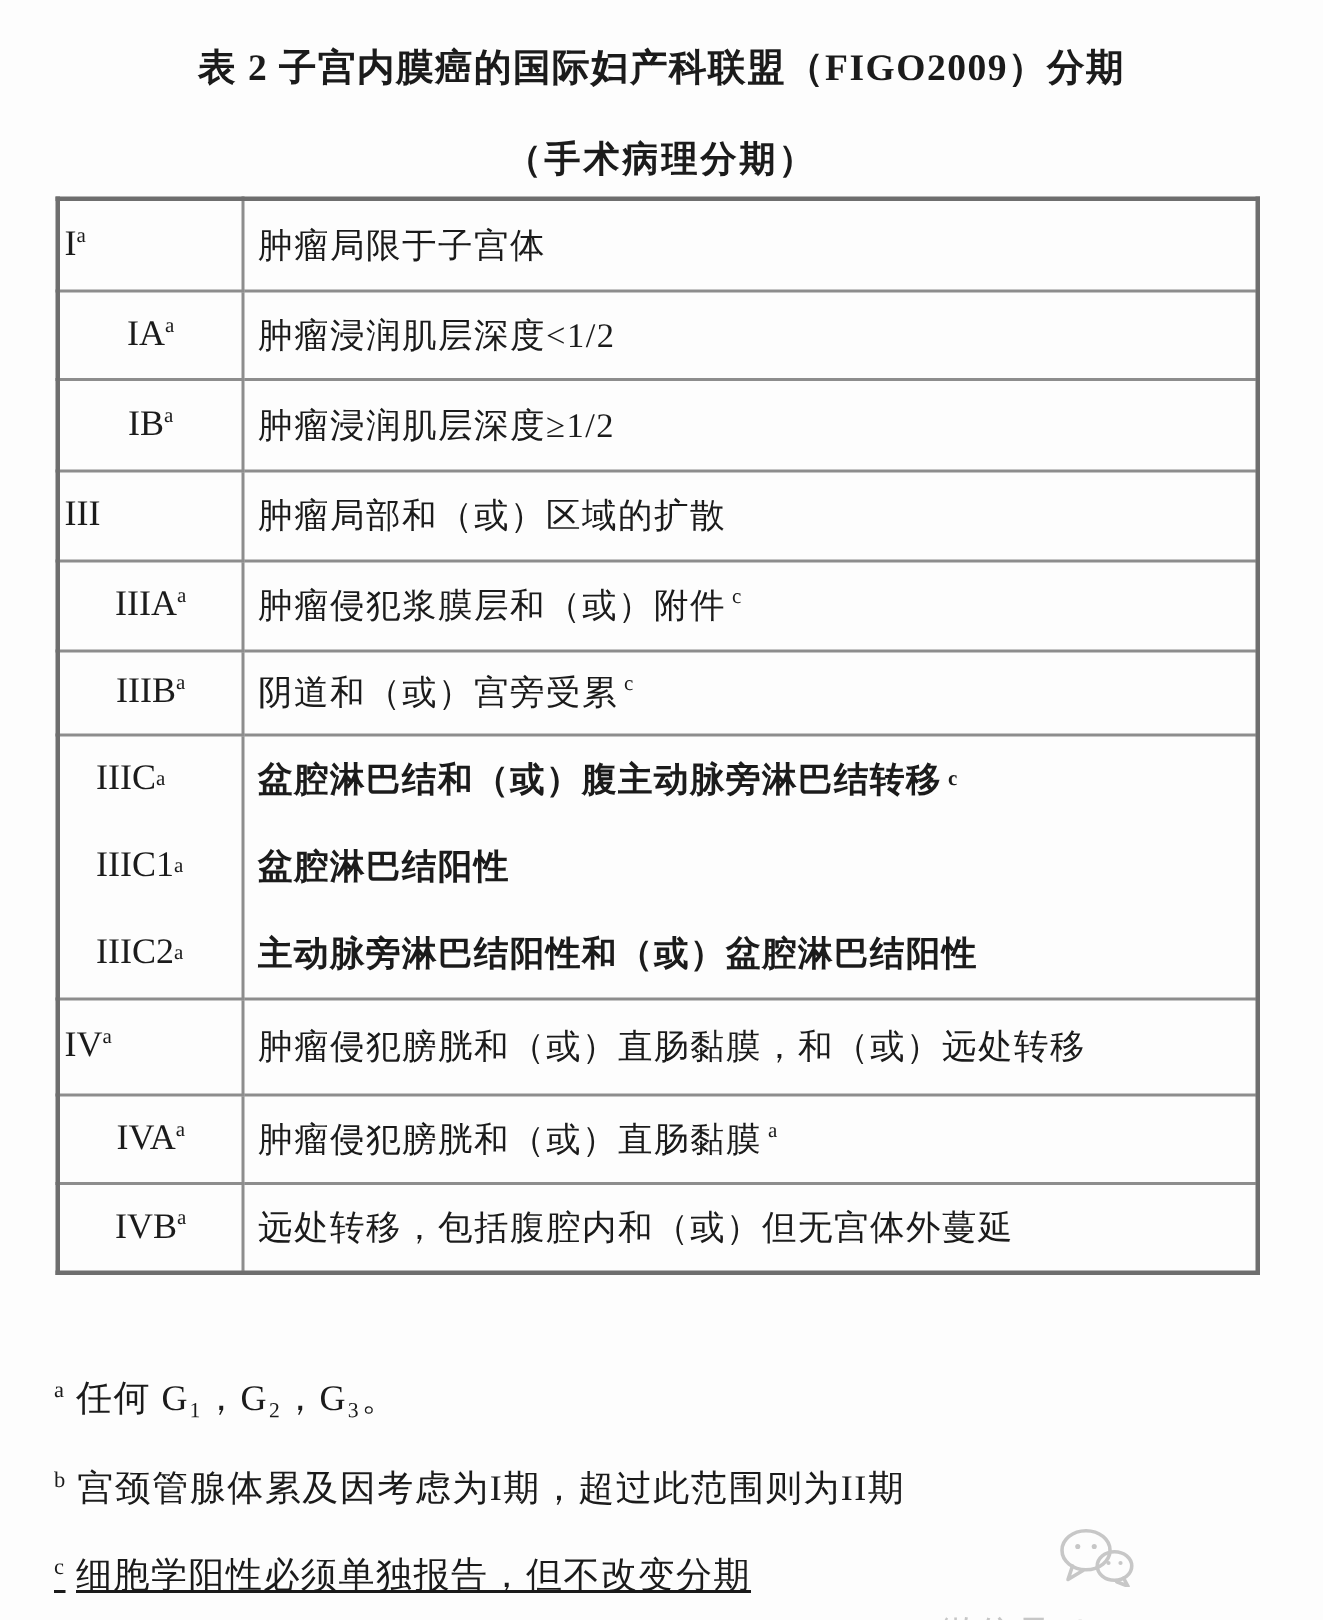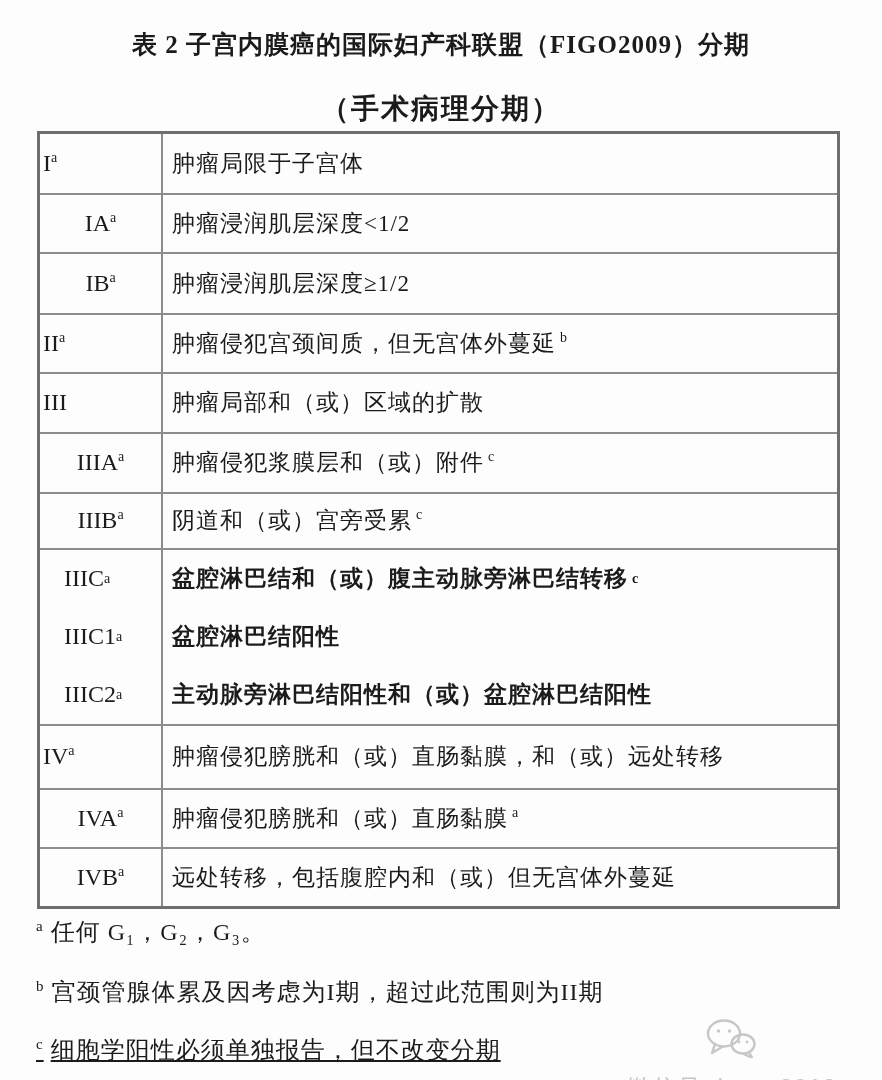--- a/index.html
+++ b/index.html
@@ -7,21 +7,21 @@
     width:882px;height:1080px;position:relative;overflow:hidden;
     background:#fdfdfd;color:#1b1b1b;
     font-family:"Liberation Serif","DejaVu Serif",serif;
   }
   .doc-title{
     position:absolute;top:28px;left:0;width:882px;text-align:center;
     font-size:25px;font-weight:bold;letter-spacing:1px;
   }
   .doc-subtitle{
     position:absolute;top:90px;left:0;width:882px;text-align:center;
-    font-size:28px;font-weight:bold;letter-spacing:2px;
+    font-size:24px;font-weight:bold;letter-spacing:2px;
   }
   table.staging{
     position:absolute;top:131px;left:37px;width:803px;
     border-collapse:collapse;table-layout:fixed;
     border:3px solid #6e6e6e;
   }
   table.staging td{
     border:2px solid #8d8d8d;
     vertical-align:middle;
     background:#fdfdfd;
@@ -66,24 +66,20 @@
       <td class="c1 main"><span>I</span><sup class="ssup">a</sup></td>
       <td class="c2"><span>肿瘤局限于子宫体</span><sup class="dsup"></sup></td>
     </tr>
     <tr style="height:59px">
       <td class="c1 sub"><span>IA</span><sup class="ssup">a</sup></td>
       <td class="c2"><span>肿瘤浸润肌层深度&lt;1/2</span><sup class="dsup"></sup></td>
     </tr>
     <tr style="height:61px">
       <td class="c1 sub"><span>IB</span><sup class="ssup">a</sup></td>
       <td class="c2"><span>肿瘤浸润肌层深度≥1/2</span><sup class="dsup"></sup></td>
-    </tr>
-    <tr style="height:59px">
-      <td class="c1 main"><span>II</span><sup class="ssup">a</sup></td>
-      <td class="c2"><span>肿瘤侵犯宫颈间质，但无宫体外蔓延</span><sup class="dsup">b</sup></td>
     </tr>
     <tr style="height:60px">
       <td class="c1 main"><span>III</span><sup class="ssup"></sup></td>
       <td class="c2"><span>肿瘤局部和（或）区域的扩散</span><sup class="dsup"></sup></td>
     </tr>
     <tr style="height:60px">
       <td class="c1 sub"><span>IIIA</span><sup class="ssup">a</sup></td>
       <td class="c2"><span>肿瘤侵犯浆膜层和（或）附件</span><sup class="dsup">c</sup></td>
     </tr>
     <tr style="height:56px">

